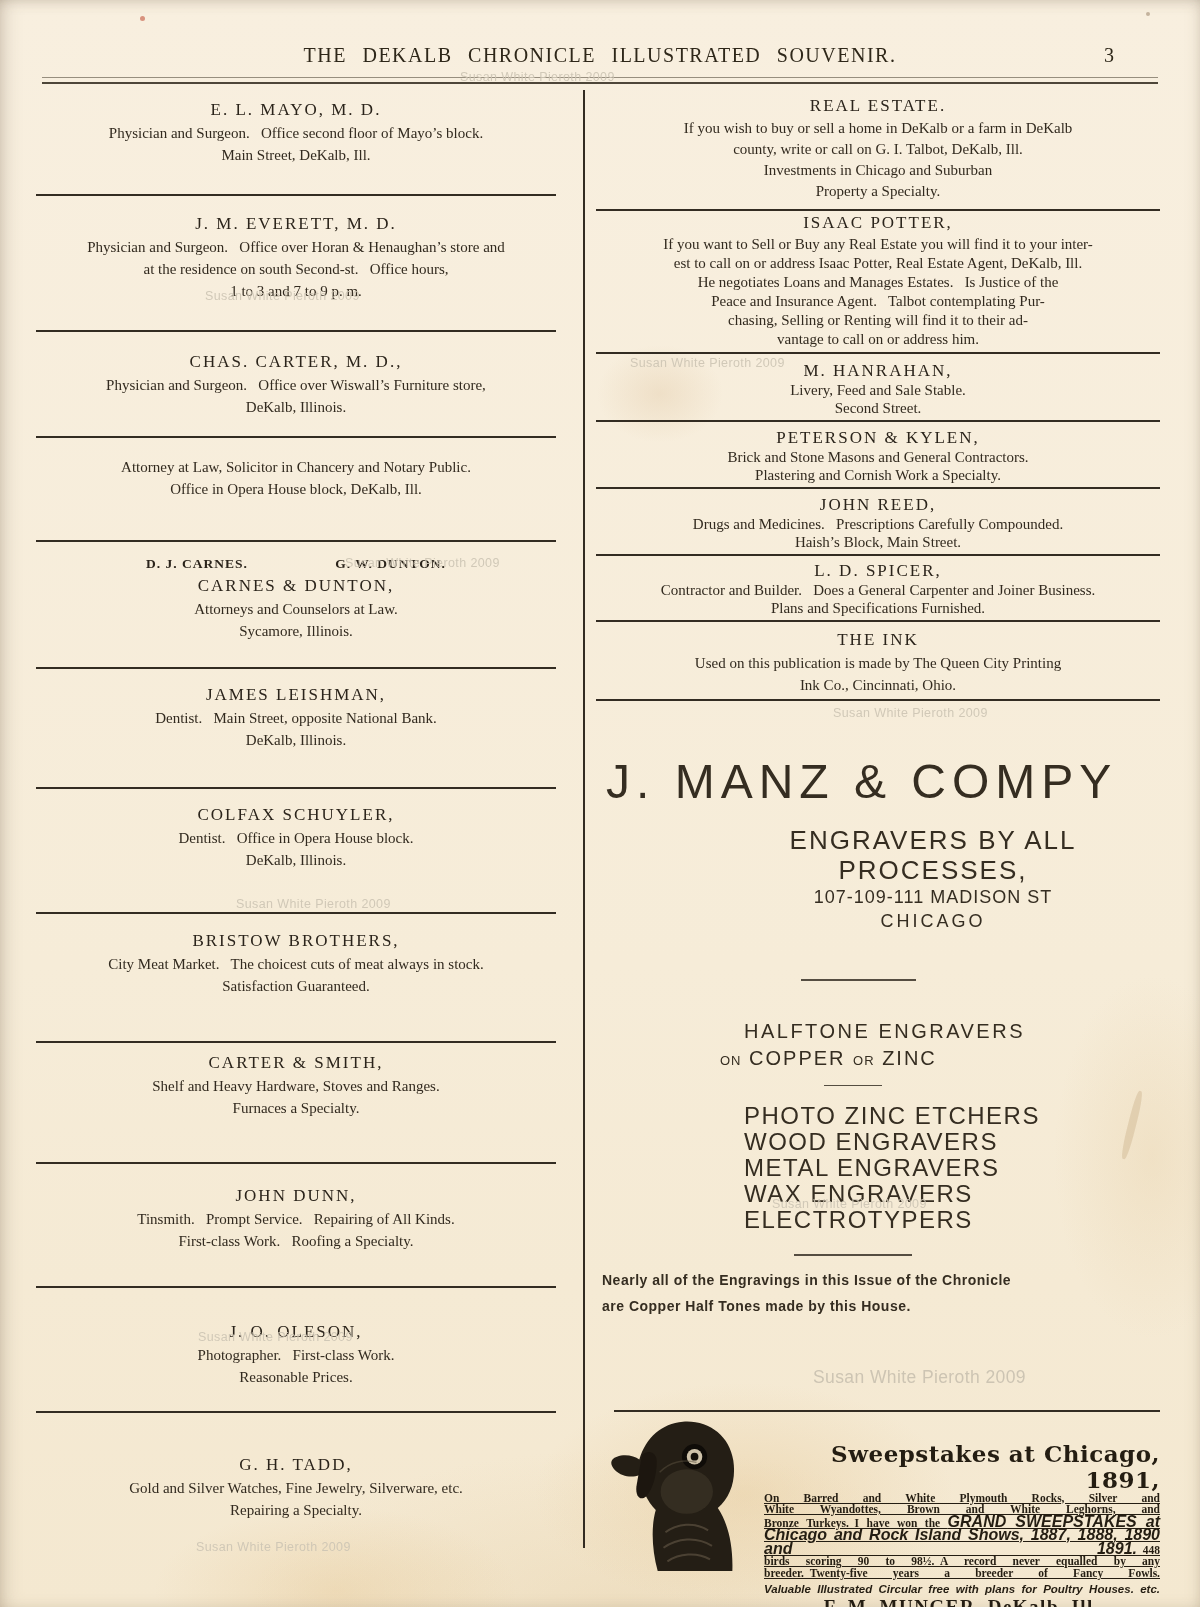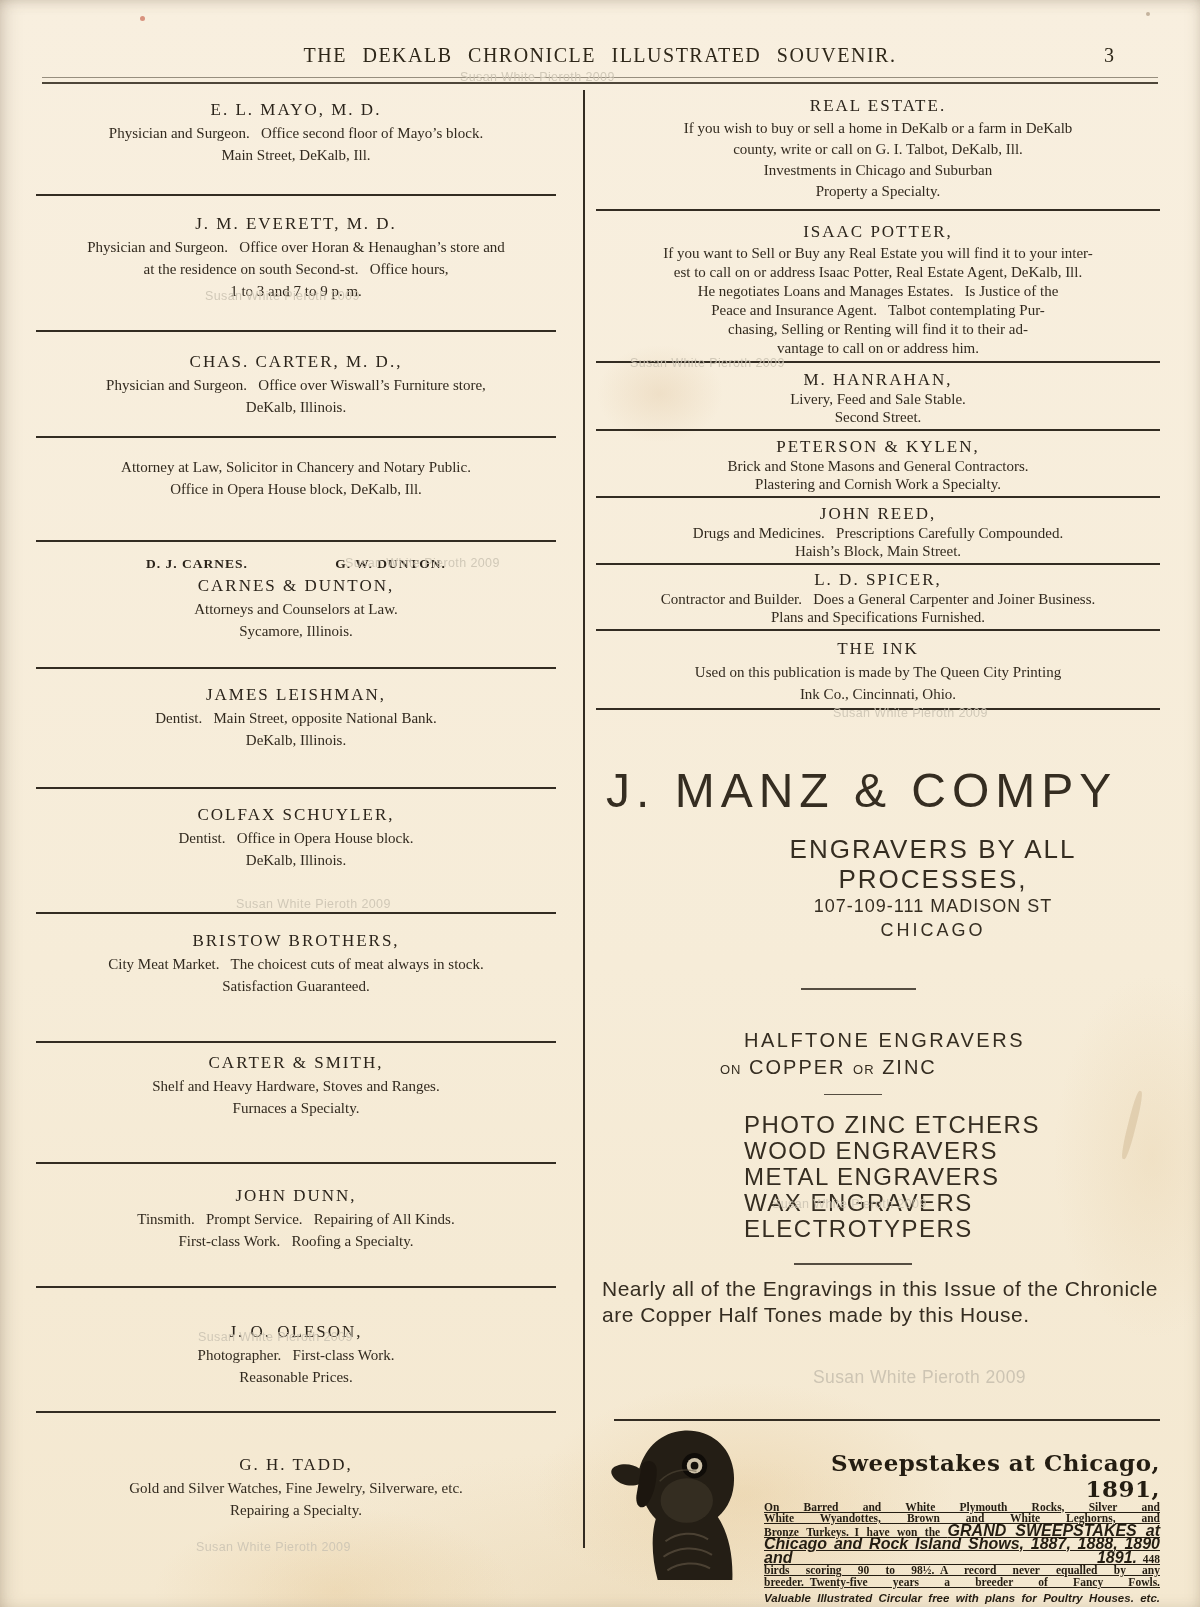--- a/index.html
+++ b/index.html
@@ -42,21 +42,21 @@
   .manz-title{font-size:48px;line-height:58px;letter-spacing:6px;text-align:left;padding-left:10px;}
   .manz-sub{margin-left:110px;text-align:center;}
   .manz-sub .l1{font-size:26px;line-height:30px;letter-spacing:2px;}
   .manz-sub .l2{font-size:18px;line-height:24px;letter-spacing:1px;}
   .manz-sub .l3{font-size:18px;line-height:24px;letter-spacing:3px;}
   .display-left{margin-left:148px;text-align:left;margin-top:37px;}
   .half1{font-size:20px;line-height:26px;letter-spacing:2.5px;}
   .half2{font-size:20px;line-height:28px;letter-spacing:2px;margin-left:-24px;}
   .half2 .sm{font-size:13px;letter-spacing:1px;}
   .svc{font-size:24px;line-height:26px;letter-spacing:1.5px;}
-  .note{font-size:21px;line-height:26px;letter-spacing:.5px;text-align:left;padding-left:6px;}
+  .note{font-size:14px;line-height:26px;letter-spacing:.5px;text-align:left;padding-left:6px;font-weight:bold;}
 
   .adrow{display:flex;margin-top:2px;}
   .turkey{width:168px;height:158px;flex:0 0 168px;}
   .adtext{width:396px;text-align:left;}
   .ad-title{font-family:"DejaVu Serif",serif;font-weight:bold;font-size:23px;line-height:26px;
     letter-spacing:.5px;text-align:right;margin-top:27px;color:#241d12;}
   .ad-line{font-family:"Liberation Serif",serif;font-weight:bold;font-size:11.5px;line-height:11.5px;
     text-align:justify;text-align-last:justify;color:#241d12;text-decoration:underline;}
   .ad-it{font-family:"Liberation Sans",sans-serif;font-style:italic;font-size:16px;}
   .ad-circ{font-family:"Liberation Sans",sans-serif;font-weight:bold;font-style:italic;
@@ -171,21 +171,21 @@
   <section class="col right">
     <div class="entry" style="margin-top:10px">
       <div class="etitle">REAL ESTATE.</div>
       <div class="eline">If you wish to buy or sell a home in DeKalb or a farm in DeKalb</div>
       <div class="eline">county, write or call on G. I. Talbot, DeKalb, Ill.</div>
       <div class="eline">Investments in Chicago and Suburban</div>
       <div class="eline">Property a Specialty.</div>
     </div>
     <div class="rule" style="margin-top:7px"></div>
 
-    <div class="entry potter" style="margin-top:9px">
+    <div class="entry potter" style="">
       <div class="etitle">ISAAC POTTER,</div>
       <div class="eline">If you want to Sell or Buy any Real Estate you will find it to your inter-</div>
       <div class="eline">est to call on or address Isaac Potter, Real Estate Agent, DeKalb, Ill.</div>
       <div class="eline">He negotiates Loans and Manages Estates.  Is Justice of the</div>
       <div class="eline">Peace and Insurance Agent.  Talbot contemplating Pur-</div>
       <div class="eline">chasing, Selling or Renting will find it to their ad-</div>
       <div class="eline">vantage to call on or address him.</div>
     </div>
     <div class="rule" style="margin-top:3px"></div>
 

